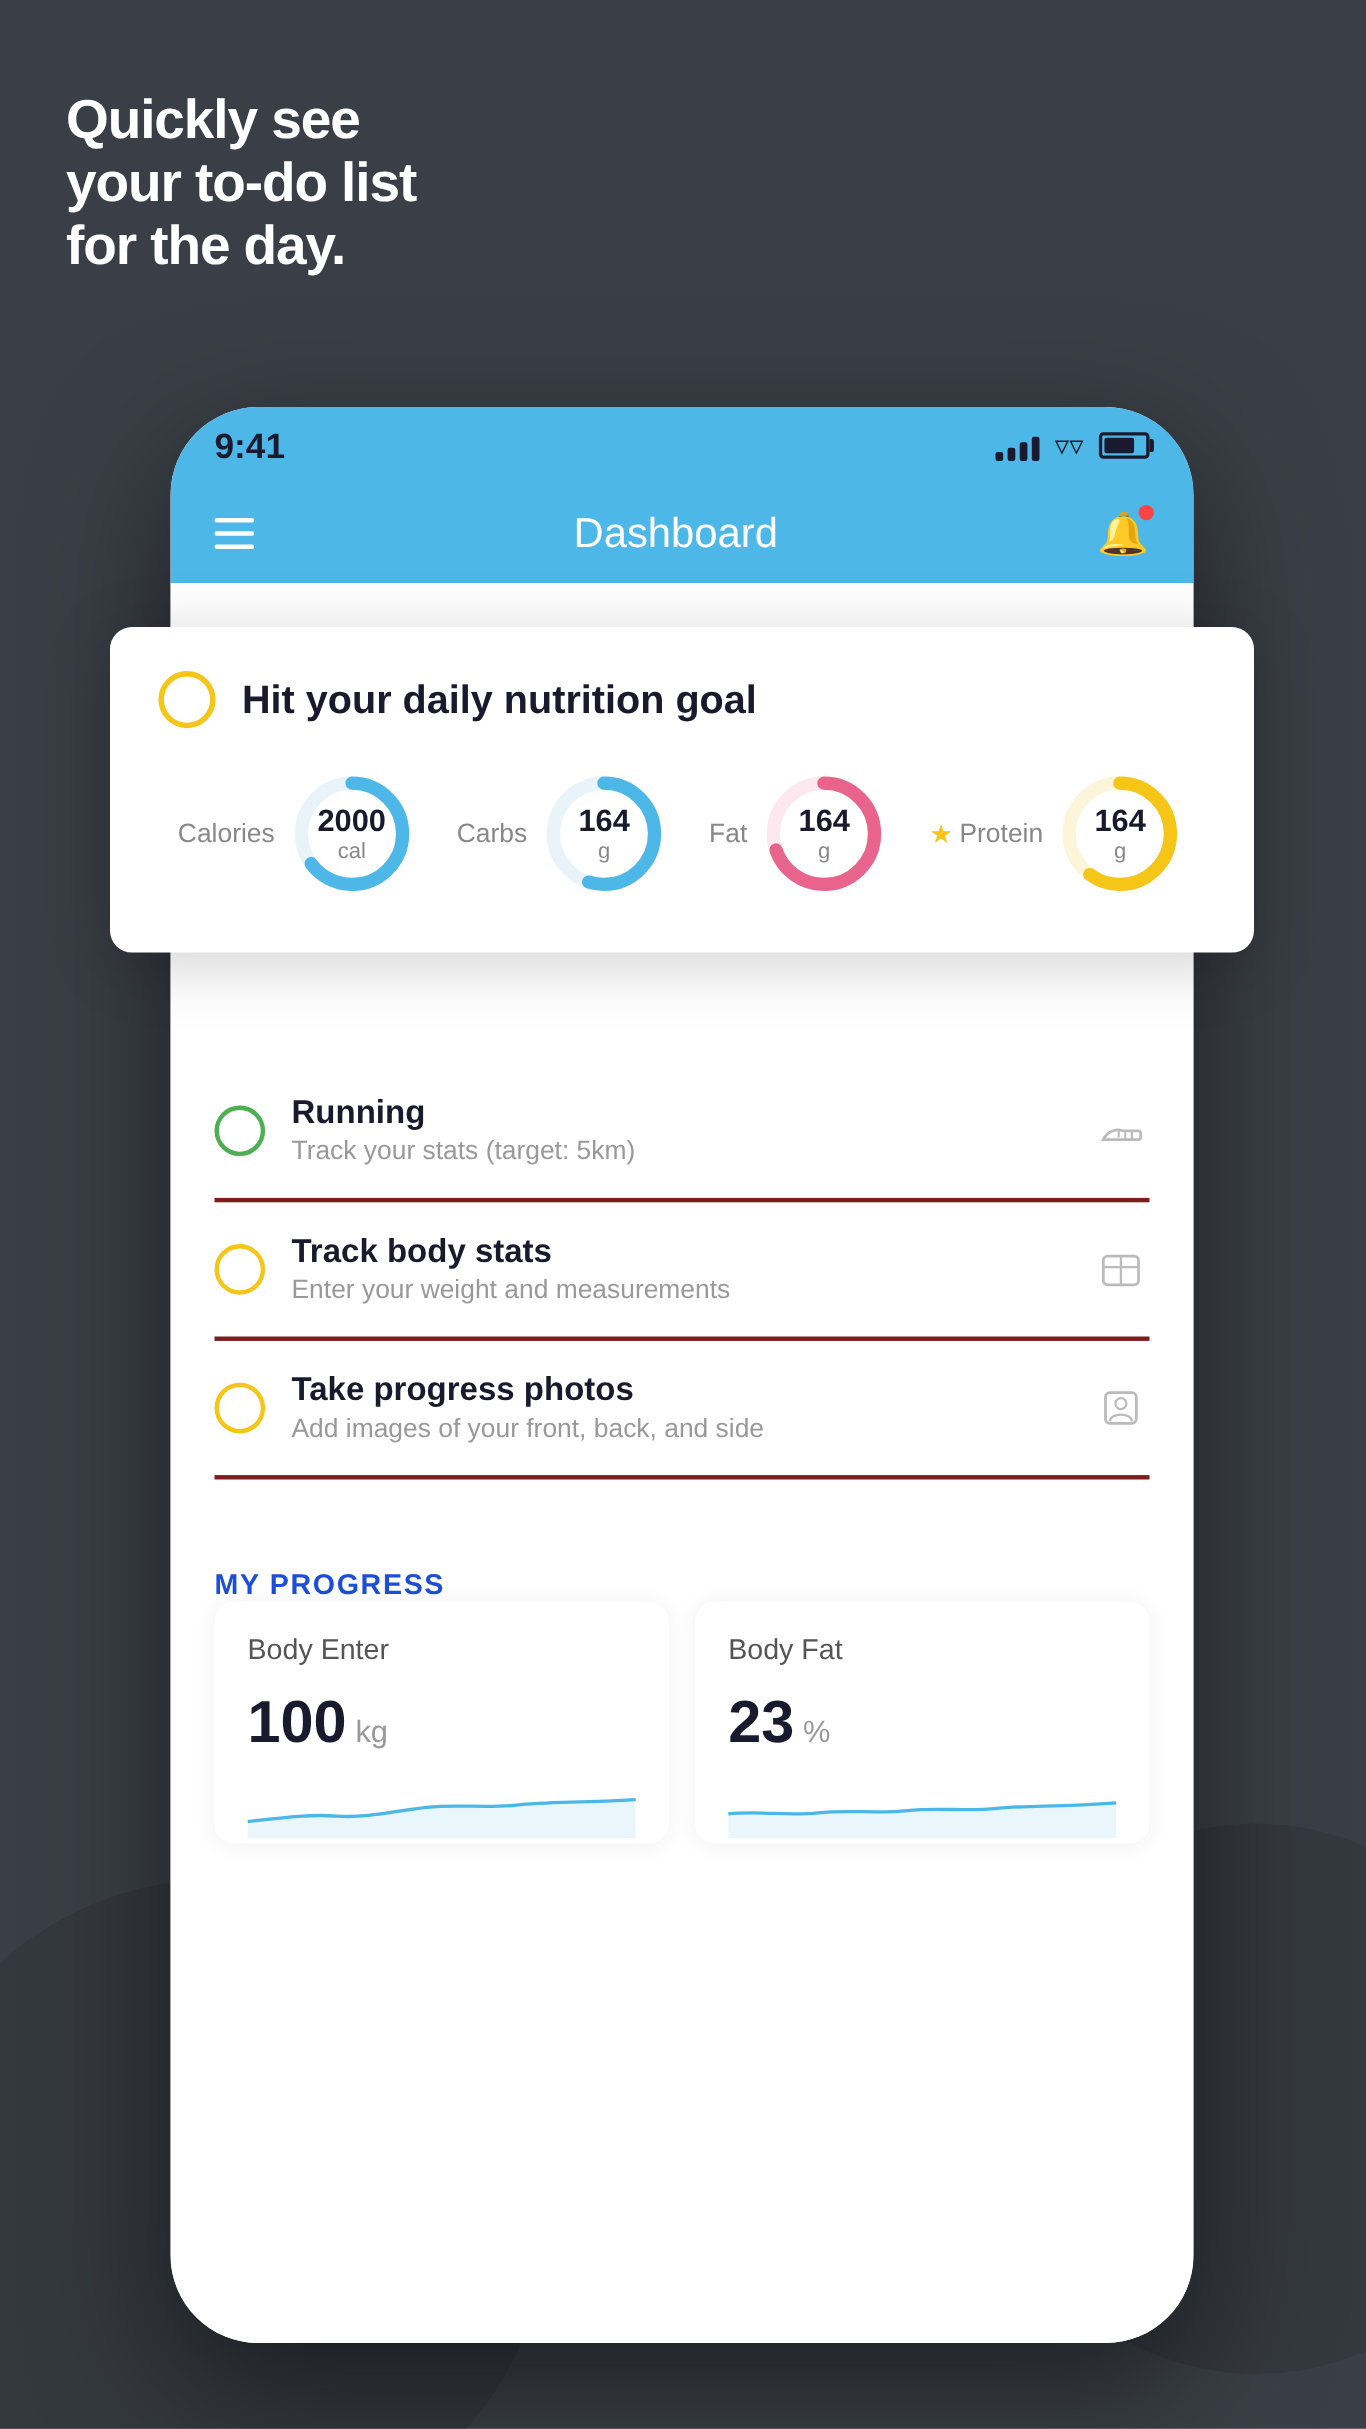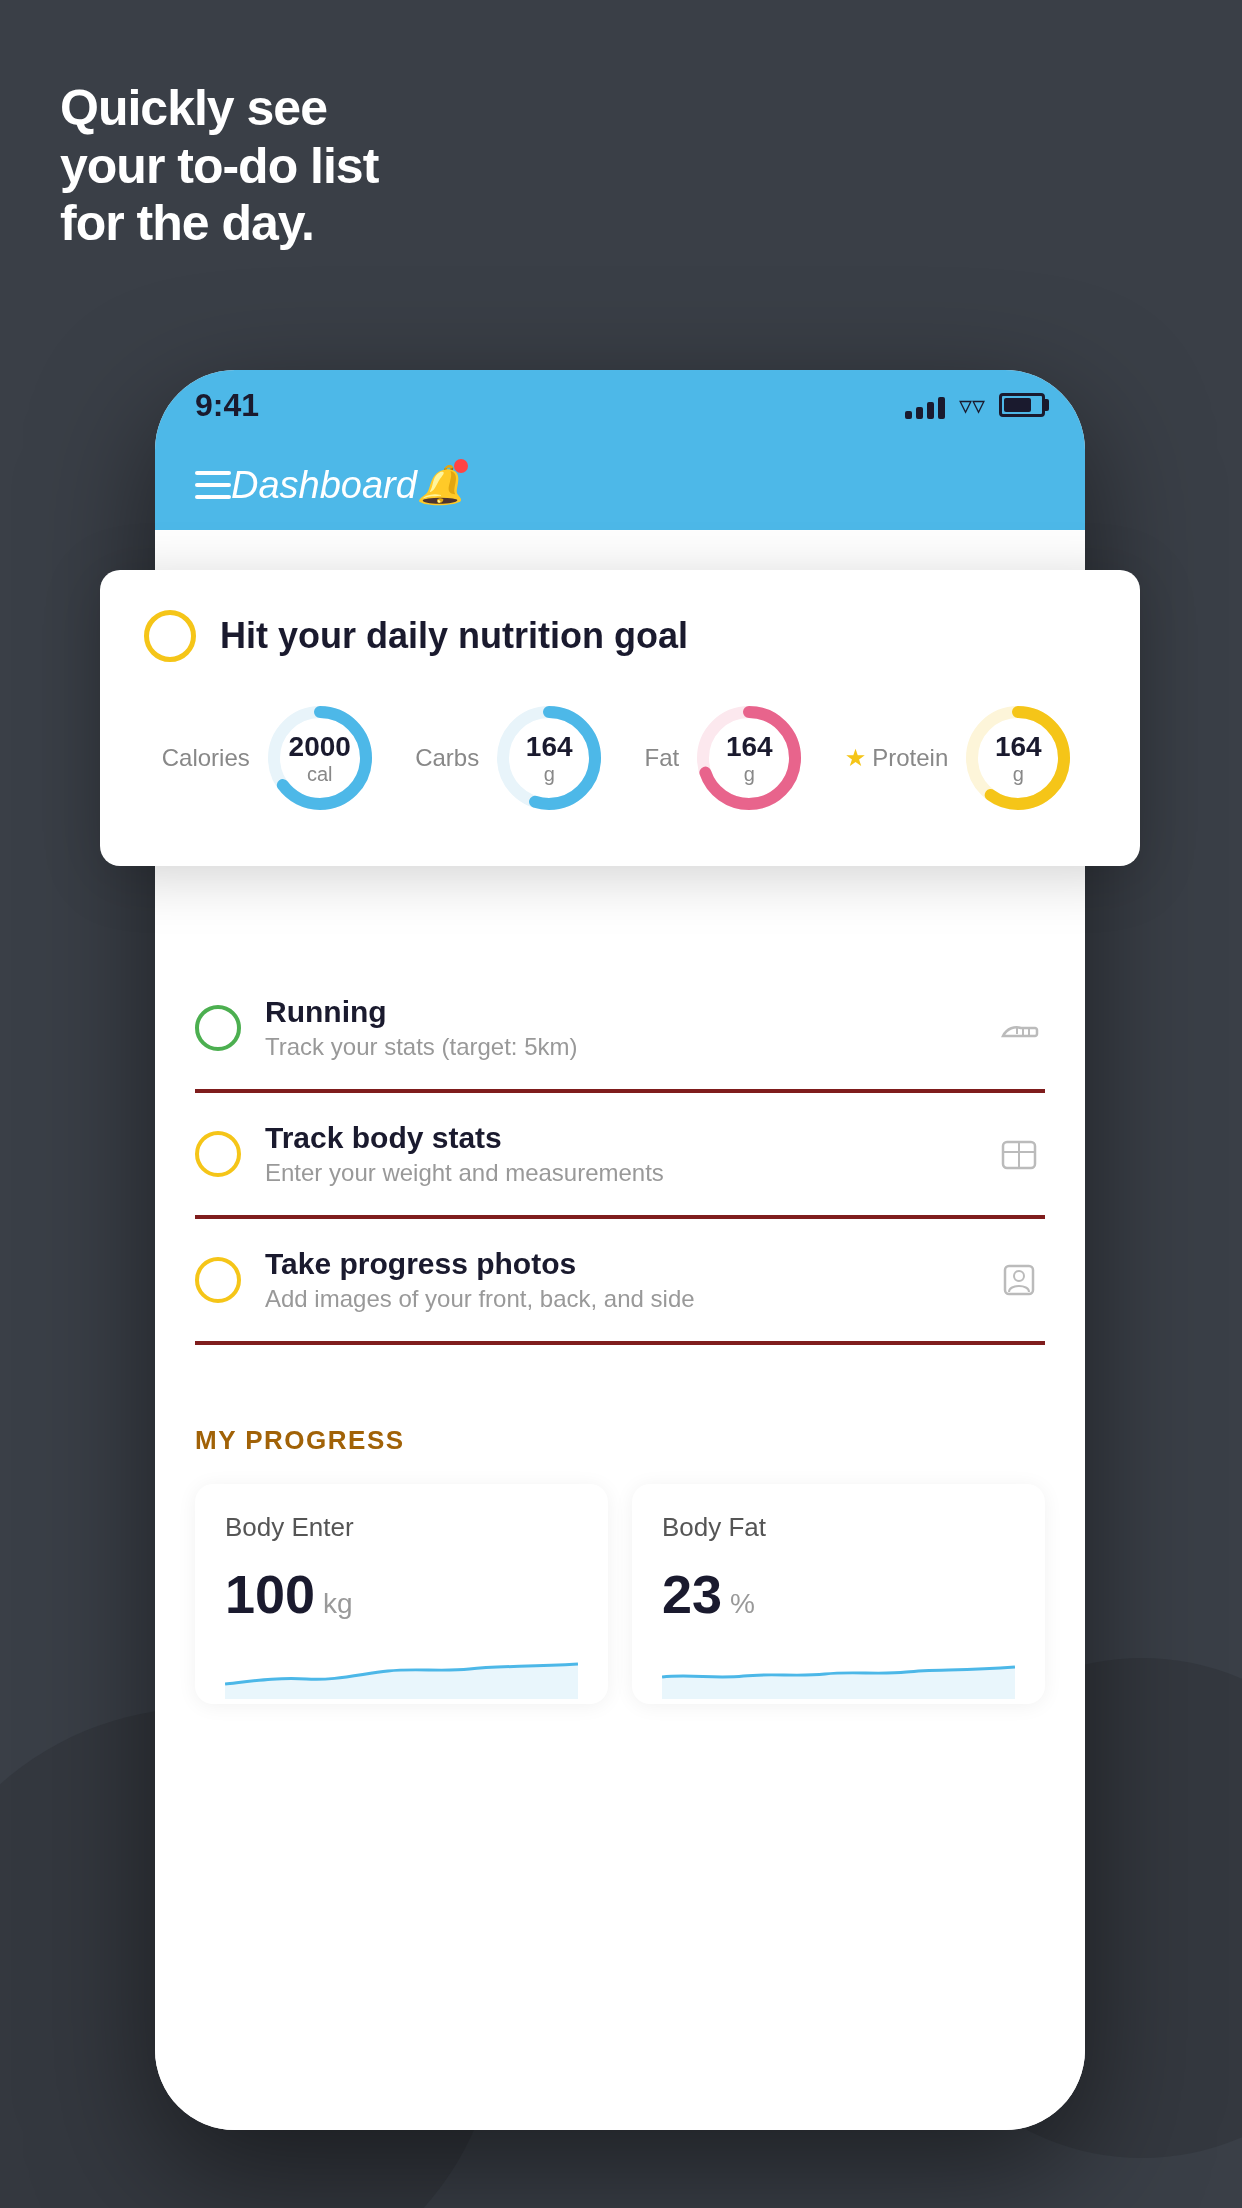--- a/index.html
+++ b/index.html
@@ -98,22 +98,22 @@
       width: 75%;
       border-radius: 2px;
     }
 
     
     .app-header {
       background: #4db8e8;
       height: 90px;
       display: flex;
       align-items: center;
+      justify-content: space-between;
       padding: 0 40px;
-      font-style: italic;
     }
     .hamburger {
       display: flex;
       flex-direction: column;
       gap: 8px;
       cursor: pointer;
     }
     .hamburger span {
       display: block;
       width: 36px;
@@ -285,23 +285,22 @@
     }
 
     
     .progress-section {
       padding: 40px 40px 0;
     }
     .progress-title {
       font-size: 26px;
       font-weight: 800;
       letter-spacing: 1.5px;
-      color: #a16207;
+      color: #1d4ed8;
       text-transform: uppercase;
-      margin-bottom: 28px;
     }
     .progress-cards {
       display: flex;
       gap: 24px;
     }
     .progress-card {
       flex: 1;
       background: white;
       border-radius: 18px;
       padding: 28px 30px 0;

